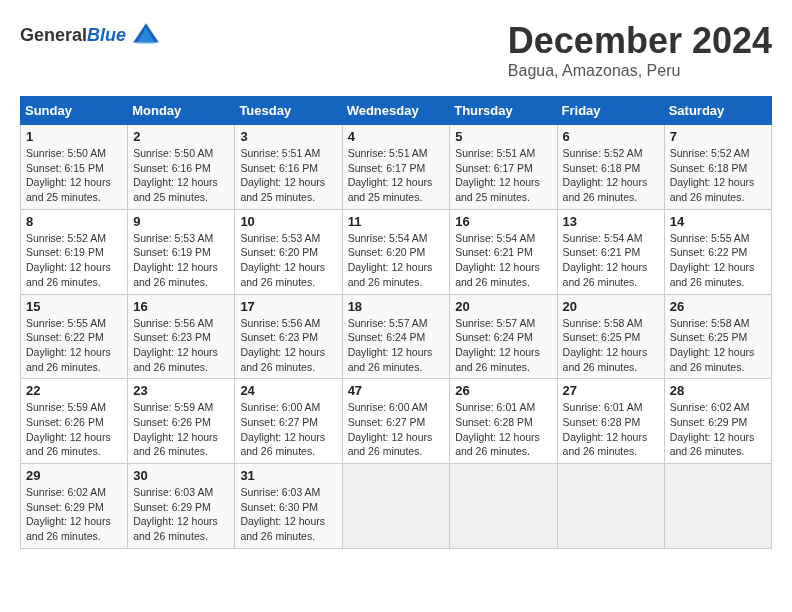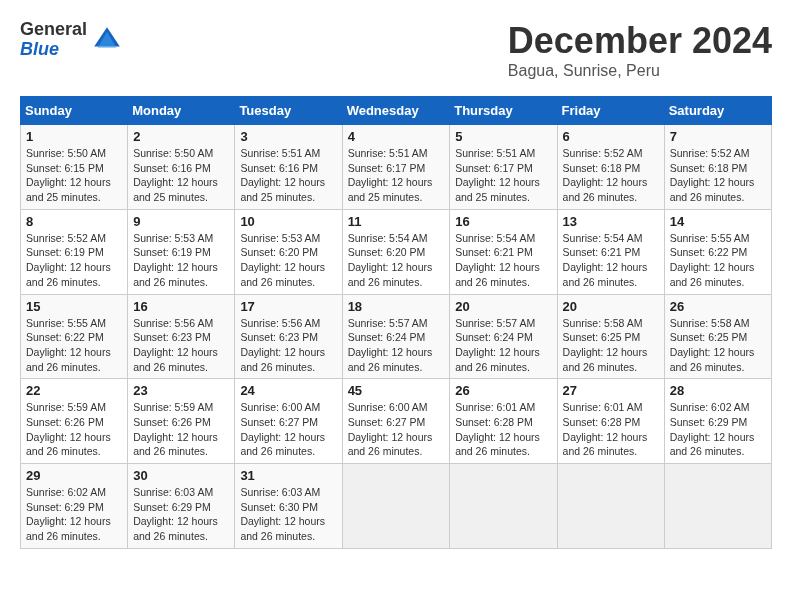--- a/index.html
+++ b/index.html
@@ -15,21 +15,21 @@
       justify-content: space-between;
       align-items: flex-start;
       margin-bottom: 16px;
     }
     .logo {
       display: flex;
       align-items: center;
     }
     .logo-text {
       display: flex;
-      flex-direction: column;
+      flex-direction: row;
       line-height: 1.1;
     }
     .logo-general {
       font-size: 18px;
       font-weight: bold;
       color: #333;
     }
     .logo-blue {
       font-size: 18px;
       font-weight: bold;
@@ -106,21 +106,21 @@
       <span class="logo-general">General</span>
       <span class="logo-blue">Blue</span>
     </div>
     <svg class="logo-icon" viewBox="0 0 40 40">
       <polygon points="20,4 36,28 4,28" fill="#1565c0"></polygon>
       <polygon points="20,10 32,30 8,30" fill="#42a5f5" opacity="0.5"></polygon>
     </svg>
   </div>
   <div class="title-block">
     <div class="month-title">December 2024</div>
-    <div class="location">Bagua, Sunrise, Peru</div>
+    <div class="location">Bagua, Amazonas, Peru</div>
   </div>
 </div>
 
 <table class="calendar">
   <thead>
     <tr id="header-row">
         <th>Sunday</th>
         <th>Monday</th>
         <th>Tuesday</th>
         <th>Wednesday</th>
@@ -299,21 +299,21 @@
 and 26 minutes.</div>
         </td>
         <td>
           <span class="day-num">24</span>
           <div class="day-detail" style="white-space: pre-line;">Sunrise: 6:00 AM
 Sunset: 6:27 PM
 Daylight: 12 hours
 and 26 minutes.</div>
         </td>
         <td>
-          <span class="day-num">45</span>
+          <span class="day-num">47</span>
           <div class="day-detail" style="white-space: pre-line;">Sunrise: 6:00 AM
 Sunset: 6:27 PM
 Daylight: 12 hours
 and 26 minutes.</div>
         </td>
         <td>
           <span class="day-num">26</span>
           <div class="day-detail" style="white-space: pre-line;">Sunrise: 6:01 AM
 Sunset: 6:28 PM
 Daylight: 12 hours

